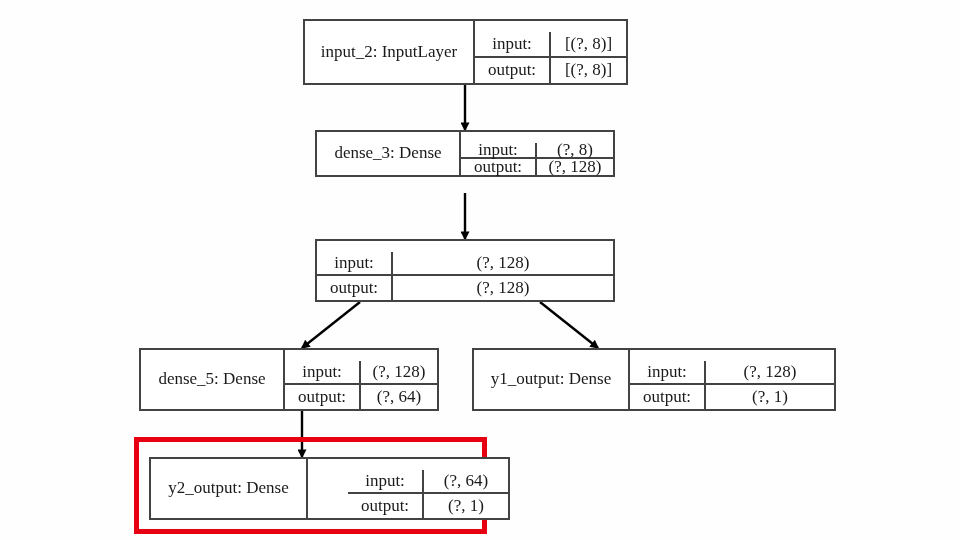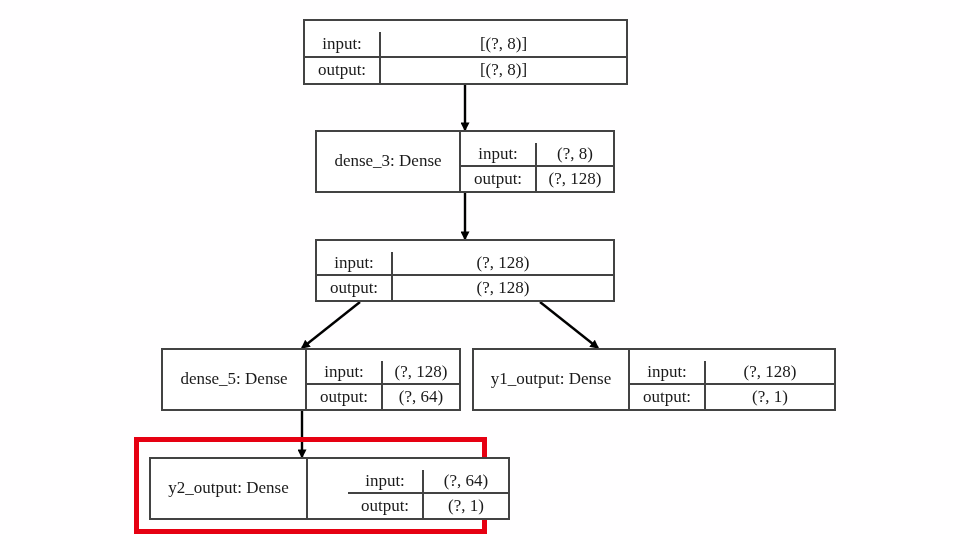--- a/index.html
+++ b/index.html
@@ -113,32 +113,33 @@
         <line x1="360" y1="302" x2="302" y2="348" stroke="#000000" stroke-width="2.4" marker-end="url(#arrowhead)"></line>
         <line x1="540" y1="302" x2="598" y2="348" stroke="#000000" stroke-width="2.4" marker-end="url(#arrowhead)"></line>
         <line x1="302" y1="411" x2="302" y2="457" stroke="#000000" stroke-width="2.4" marker-end="url(#arrowhead)"></line>
       </g>
   </svg>
 
   <div id="highlight" class="highlight-box" style="left: 134px; top: 437px; width: 353px; height: 97px; border-color: rgb(230, 0, 18);"></div>
 
   <div id="nodes">
       <div class="node" style="left: 303px; top: 19px; width: 325px; height: 66px; border-color: rgb(67, 67, 67);">
+    <div class="node-name" style="width: 170px; border-right-color: rgb(67, 67, 67);">input_2: InputLayer</div>
     <div class="node-io">
       <div class="io-row top" style="border-bottom-color: rgb(67, 67, 67);">
         <div class="io-label" style="width: 76px; border-right-color: rgb(67, 67, 67);">input:</div>
         <div class="io-value">[(?, 8)]</div>
       </div>
       <div class="io-row">
         <div class="io-label" style="width: 76px; border-right-color: rgb(67, 67, 67);">output:</div>
         <div class="io-value">[(?, 8)]</div>
       </div>
     </div>
   </div>
-      <div class="node" style="left: 315px; top: 130px; width: 300px; height: 63px; border-color: rgb(67, 67, 67);">
+      <div class="node" style="left: 315px; top: 130px; width: 300px; height: 47px; border-color: rgb(67, 67, 67);">
     <div class="node-name" style="width: 144px; border-right-color: rgb(67, 67, 67);">dense_3: Dense</div>
     <div class="node-io">
       <div class="io-row top" style="border-bottom-color: rgb(67, 67, 67);">
         <div class="io-label" style="width: 76px; border-right-color: rgb(67, 67, 67);">input:</div>
         <div class="io-value">(?, 8)</div>
       </div>
       <div class="io-row">
         <div class="io-label" style="width: 76px; border-right-color: rgb(67, 67, 67);">output:</div>
         <div class="io-value">(?, 128)</div>
       </div>
@@ -149,21 +150,21 @@
       <div class="io-row top" style="border-bottom-color: rgb(67, 67, 67);">
         <div class="io-label" style="width: 76px; border-right-color: rgb(67, 67, 67);">input:</div>
         <div class="io-value">(?, 128)</div>
       </div>
       <div class="io-row">
         <div class="io-label" style="width: 76px; border-right-color: rgb(67, 67, 67);">output:</div>
         <div class="io-value">(?, 128)</div>
       </div>
     </div>
   </div>
-      <div class="node" style="left: 161px; top: 348px; width: 300px; height: 63px; border-color: rgb(67, 67, 67);">
+      <div class="node" style="left: 139px; top: 348px; width: 300px; height: 63px; border-color: rgb(67, 67, 67);">
     <div class="node-name" style="width: 144px; border-right-color: rgb(67, 67, 67);">dense_5: Dense</div>
     <div class="node-io">
       <div class="io-row top" style="border-bottom-color: rgb(67, 67, 67);">
         <div class="io-label" style="width: 76px; border-right-color: rgb(67, 67, 67);">input:</div>
         <div class="io-value">(?, 128)</div>
       </div>
       <div class="io-row">
         <div class="io-label" style="width: 76px; border-right-color: rgb(67, 67, 67);">output:</div>
         <div class="io-value">(?, 64)</div>
       </div>

